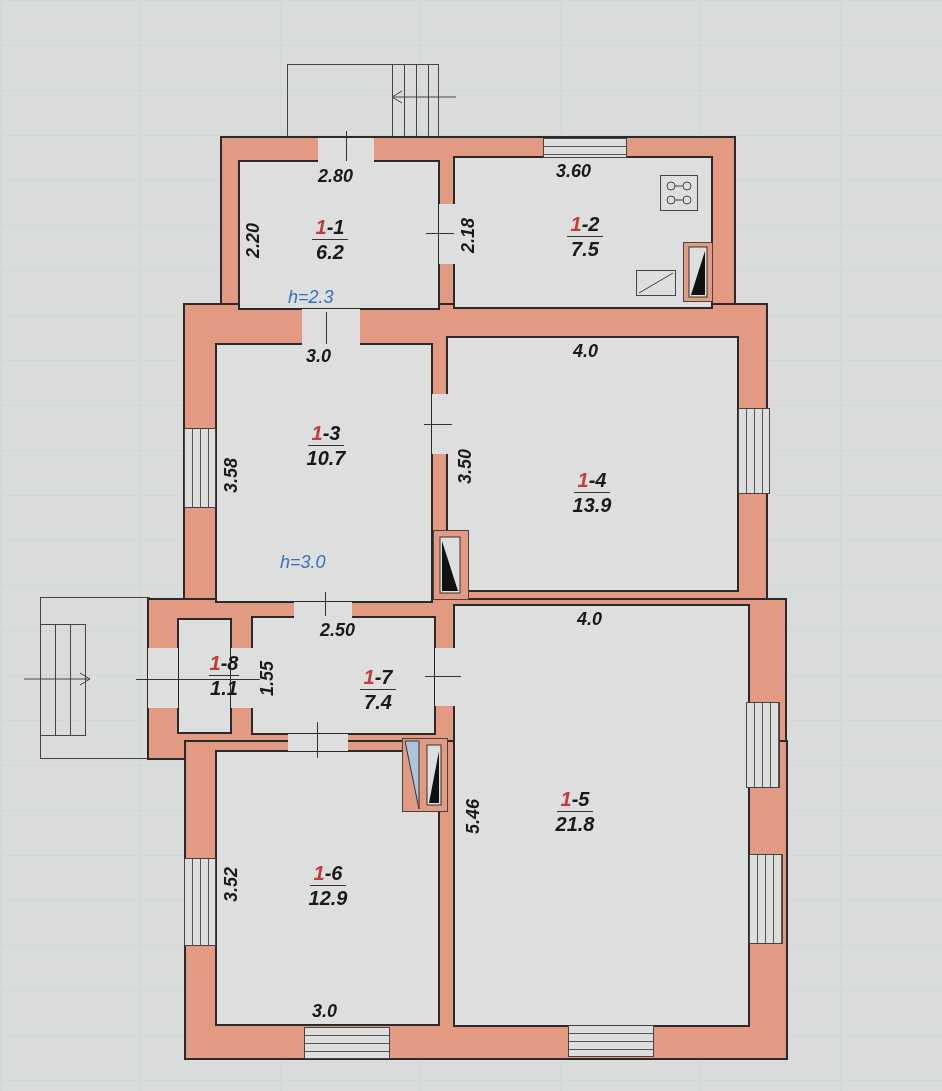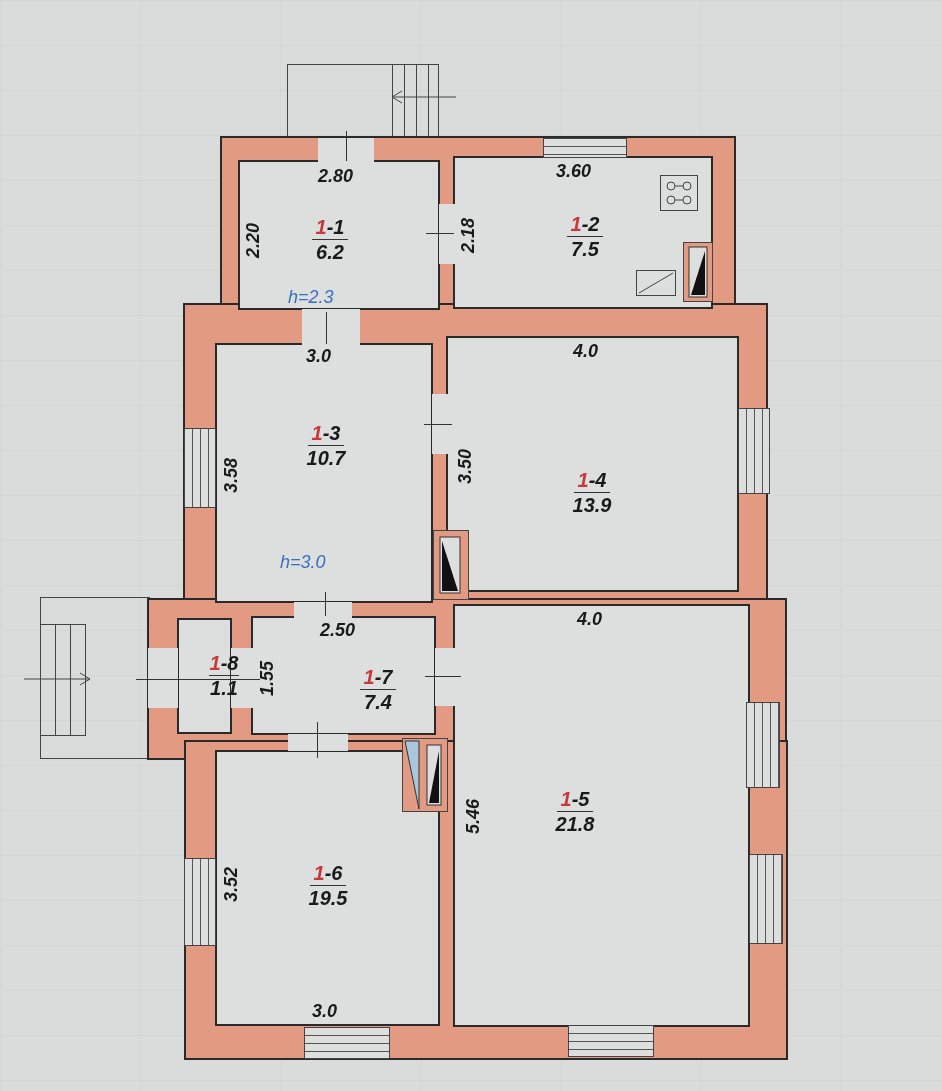--- a/index.html
+++ b/index.html
@@ -141,21 +141,21 @@
 <div class="abs label" style="left:562px;top:469px;width:60px;">
   <span class="num">1</span><span>-4</span>
   <div class="bar"></div><span>13.9</span>
 </div>
 <div class="abs label" style="left:545px;top:788px;width:60px;">
   <span class="num">1</span><span>-5</span>
   <div class="bar"></div><span>21.8</span>
 </div>
 <div class="abs label" style="left:298px;top:862px;width:60px;">
   <span class="num">1</span><span>-6</span>
-  <div class="bar"></div><span>19.5</span>
+  <div class="bar"></div><span>12.9</span>
 </div>
 <div class="abs label" style="left:348px;top:666px;width:60px;">
   <span class="num">1</span><span>-7</span>
   <div class="bar"></div><span>7.4</span>
 </div>
 <div class="abs label" style="left:180px;top:652px;width:50px;margin-left:19px;">
   <span class="num">1</span><span>-8</span>
   <div class="bar" style="width:30px"></div><span>1.1</span>
 </div>
 

